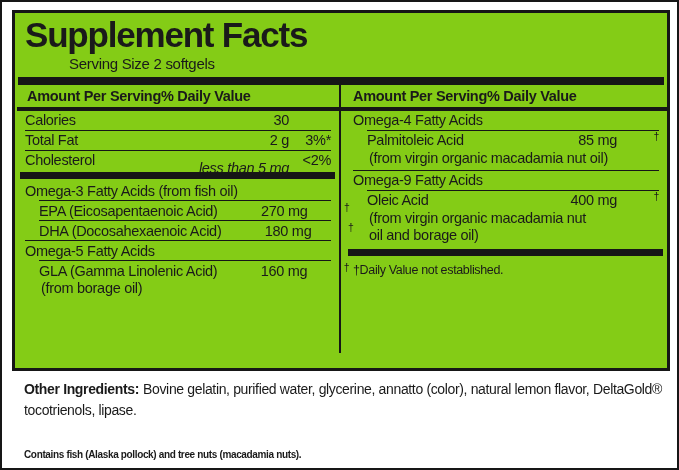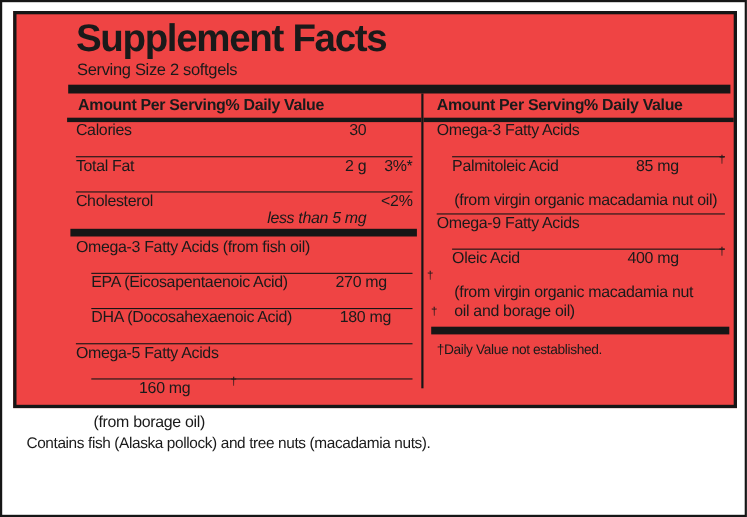--- a/index.html
+++ b/index.html
@@ -13,36 +13,36 @@
     border: 2px solid #161616;
     overflow: hidden;
   }
 
   
   .facts-box {
     position: absolute;
     left: 10px; top: 8px;
     width: 658px; height: 361px;
     border: 3px solid #161616;
-    background: #ef4444;
-    padding-left: 44px;
+    background: #84cc16;
   }
 
   .facts-title {
     font-size: 35px;
     font-weight: bold;
     letter-spacing: -1.2px;
     line-height: 38px;
     padding: 3px 0 0 10px;
   }
   .serving-line {
     font-size: 15px;
     letter-spacing: -0.3px;
     line-height: 19.5px;
     padding-left: 11px;
+    margin-left: 43px;
   }
 
   .top-bar {
     height: 8px;
     background: #161616;
     margin: 3px 3px 0 3px;
   }
 
   
   .columns { display: flex; align-items: stretch; height: 268px; }
@@ -59,21 +59,22 @@
     height: 26px;
     padding: 0 8px 3px 10px;
     margin: 0 -8px;
     border-bottom: 4px solid #161616;
   }
   .col--right .col-header { padding-left: 12px; margin-left: -12px; }
 
   .row { padding: 0; }
   .row .line {
     display: flex;
-    height: 31px;
+    align-items: center;
+    height: 19px;
     font-size: 14.5px;
     letter-spacing: -0.3px;
   }
   .row .name { flex: 1 1 auto; white-space: nowrap; }
   .row .amount { flex: 0 0 90px; text-align: right; white-space: nowrap; }
   .row .dv { flex: 0 0 42px; text-align: right; white-space: nowrap; }
   .row .dv.dagger { font-size: 10.5px; position: relative; top: -4px; }
   .row .amount.italic { font-style: italic; margin-top: 16px; }
   .row--sub .line { padding-left: 14px; }
   .row .note {
@@ -107,23 +108,23 @@
     left: 22px; top: 377px;
     width: 640px;
   }
   .other-ing {
     font-size: 14px;
     letter-spacing: -0.35px;
     line-height: 21px;
   }
   .other-ing .lbl { font-weight: bold; margin-right: 4px; }
   .allergen {
-    margin-top: 14px;
-    font-size: 14px;
-    font-weight: normal;
+    margin-top: 24px;
+    font-size: 10px;
+    font-weight: bold;
     letter-spacing: -0.35px;
     line-height: 19px;
   }
 </style>
 </head>
 <body>
 
 <div class="page">
 
   <div class="facts-box">
@@ -195,36 +196,37 @@
 
         <div class="row">
           <div class="line">
             <span class="name">Omega-5 Fatty Acids</span>
           </div>
         </div>
         <div class="rule rule--ind"></div>
 
         <div class="row row--sub">
           <div class="line">
+            <span class="name">GLA (Gamma Linolenic Acid)</span>
             <span class="amount">160 mg</span>
             <span class="dv dagger">†</span>
           </div>
           <div class="note">(from borage oil)</div>
         </div>
       </div>
 
       <div class="col col--right">
         <div class="col-header">
           <span>Amount Per Serving</span>
           <span>% Daily Value</span>
         </div>
 
         <div class="row">
           <div class="line">
-            <span class="name">Omega-3 Fatty Acids</span>
+            <span class="name">Omega-4 Fatty Acids</span>
           </div>
         </div>
         <div class="rule rule--ind"></div>
 
         <div class="row row--sub">
           <div class="line">
             <span class="name">Palmitoleic Acid</span>
             <span class="amount">85 mg</span>
             <span class="dv dagger">†</span>
           </div>
@@ -253,16 +255,17 @@
 
         <div class="footnotes">
           <div class="footnote">†Daily Value not established.</div>
         </div>
       </div>
 
     </div>
   </div>
 
   <div class="footer">
+    <p class="other-ing"><span class="lbl">Other Ingredients:</span><span>Bovine gelatin, purified water, glycerine, annatto (color), natural lemon flavor, DeltaGold® tocotrienols, lipase.</span></p>
     <p class="allergen">Contains fish (Alaska pollock) and tree nuts (macadamia nuts).</p>
   </div>
 
 </div>
 
 </body></html>

